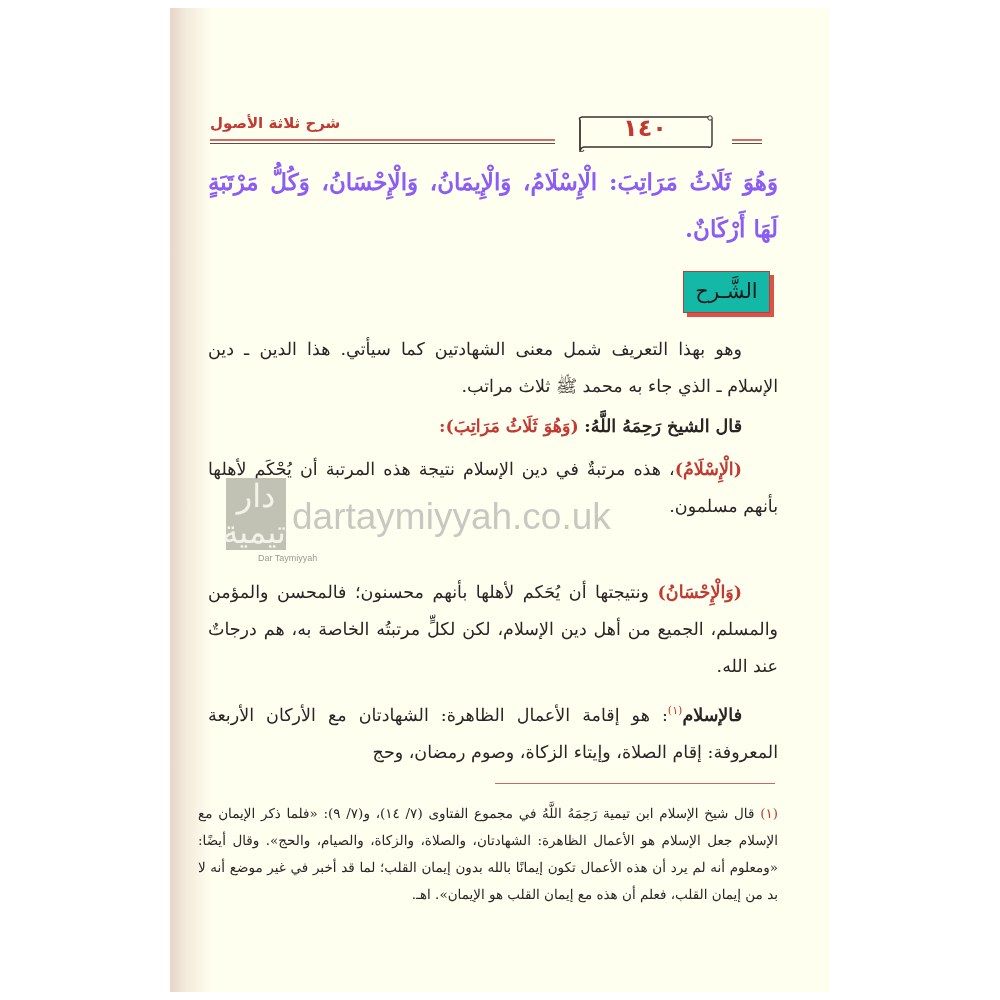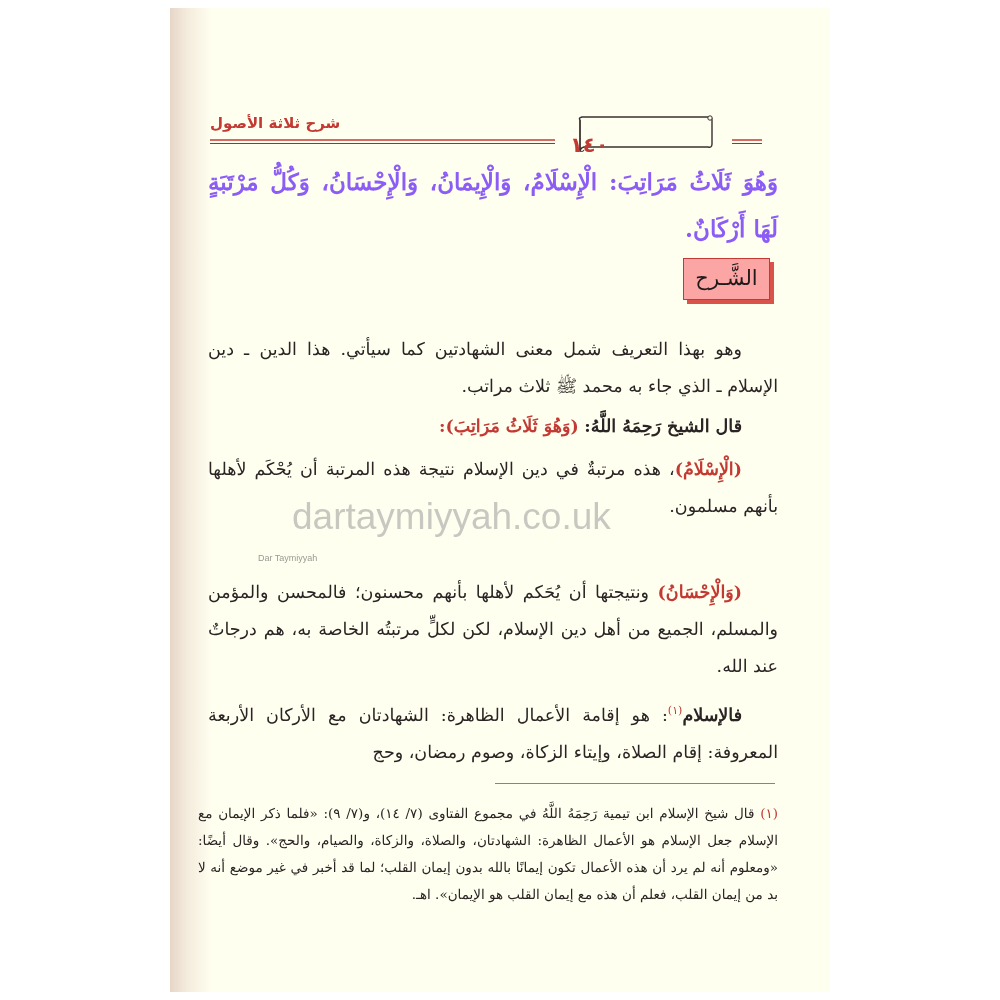--- a/index.html
+++ b/index.html
@@ -32,33 +32,33 @@
       position: absolute; left: 522px; top: 25px; width: 30px; height: 2px; background: #d66b63;
     }
     .header-rule-right-dark {
       position: absolute; left: 522px; top: 29px; width: 30px; height: 1px; background: #5a4e4e;
     }
     .page-number-banner {
       position: absolute; left: 360px; top: 0; width: 150px; height: 36px;
     }
     .page-number-banner svg { position: absolute; left: 0; top: 0; }
     .page-number {
-      position: absolute; left: 0; width: 150px; top: 19px; 
-      color: #c23a33; font-size: 21px; font-weight: bold;
+      position: absolute; left: 0; width: 150px; top: 0; text-align: center;
+      color: #c23a33; font-size: 24px; font-weight: bold;
     }
     .body-text {
       position: absolute; right: 52px; width: 570px; direction: rtl; text-align: justify;
       color: #2a2424; font-family: "DejaVu Serif", serif;
     }
     .matn {
       top: 150px; font-size: 23px; font-weight: bold; line-height: 47px; color: #8b5cf6;
     }
     .sharh-box {
-      position: absolute; right: 60px; top: 250px; width: 85px; height: 40px;
-      border: 1.5px solid #c23a33; background: #fca5a5;
+      position: absolute; right: 60px; top: 263px; width: 85px; height: 40px;
+      border: 1.5px solid #c23a33; background: #14b8a6;
       box-shadow: 4px 4px 0 #d9534b;
       text-align: center; font-size: 21px; line-height: 38px; color: #1e1a1a;
       font-family: "DejaVu Serif", serif;
     }
     .para { font-size: 17.5px; line-height: 37px; }
     .p1 { top: 323px; text-indent: 36px; }
     .p2 { top: 400px; text-indent: 36px; }
     .p3 { top: 443px; text-indent: 36px; }
     .p4 { top: 523px; text-indent: 36px; }
     .p5 { top: 566px; text-indent: 36px; }
@@ -137,15 +137,18 @@
   <div class="body-text para p6">
     <span class="bold">فالإسلام</span><span class="sup">(١)</span><span>: هو إقامة الأعمال الظاهرة: الشهادتان مع الأركان الأربعة المعروفة: إقام الصلاة، وإيتاء الزكاة، وصوم رمضان، وحج</span>
   </div>
 
   <div class="footnote-rule"></div>
 
   <div class="footnote">
     <span class="fn-marker">(١)</span><span> قال شيخ الإسلام ابن تيمية رَحِمَهُ اللَّهُ في مجموع الفتاوى (٧/ ١٤)، و(٧/ ٩): «فلما ذكر الإيمان مع الإسلام جعل الإسلام هو الأعمال الظاهرة: الشهادتان، والصلاة، والزكاة، والصيام، والحج». وقال أيضًا: «ومعلوم أنه لم يرد أن هذه الأعمال تكون إيمانًا بالله بدون إيمان القلب؛ لما قد أخبر في غير موضع أنه لا بد من إيمان القلب، فعلم أن هذه مع إيمان القلب هو الإيمان». اهـ.</span>
   </div>
 
+  <div class="watermark">
+    <div class="watermark-logo">دار تيمية</div>
+  </div>
   <div class="watermark-caption">Dar Taymiyyah</div>
   <div class="watermark-url">dartaymiyyah.co.uk</div>
 </div>
 
 </body></html>

